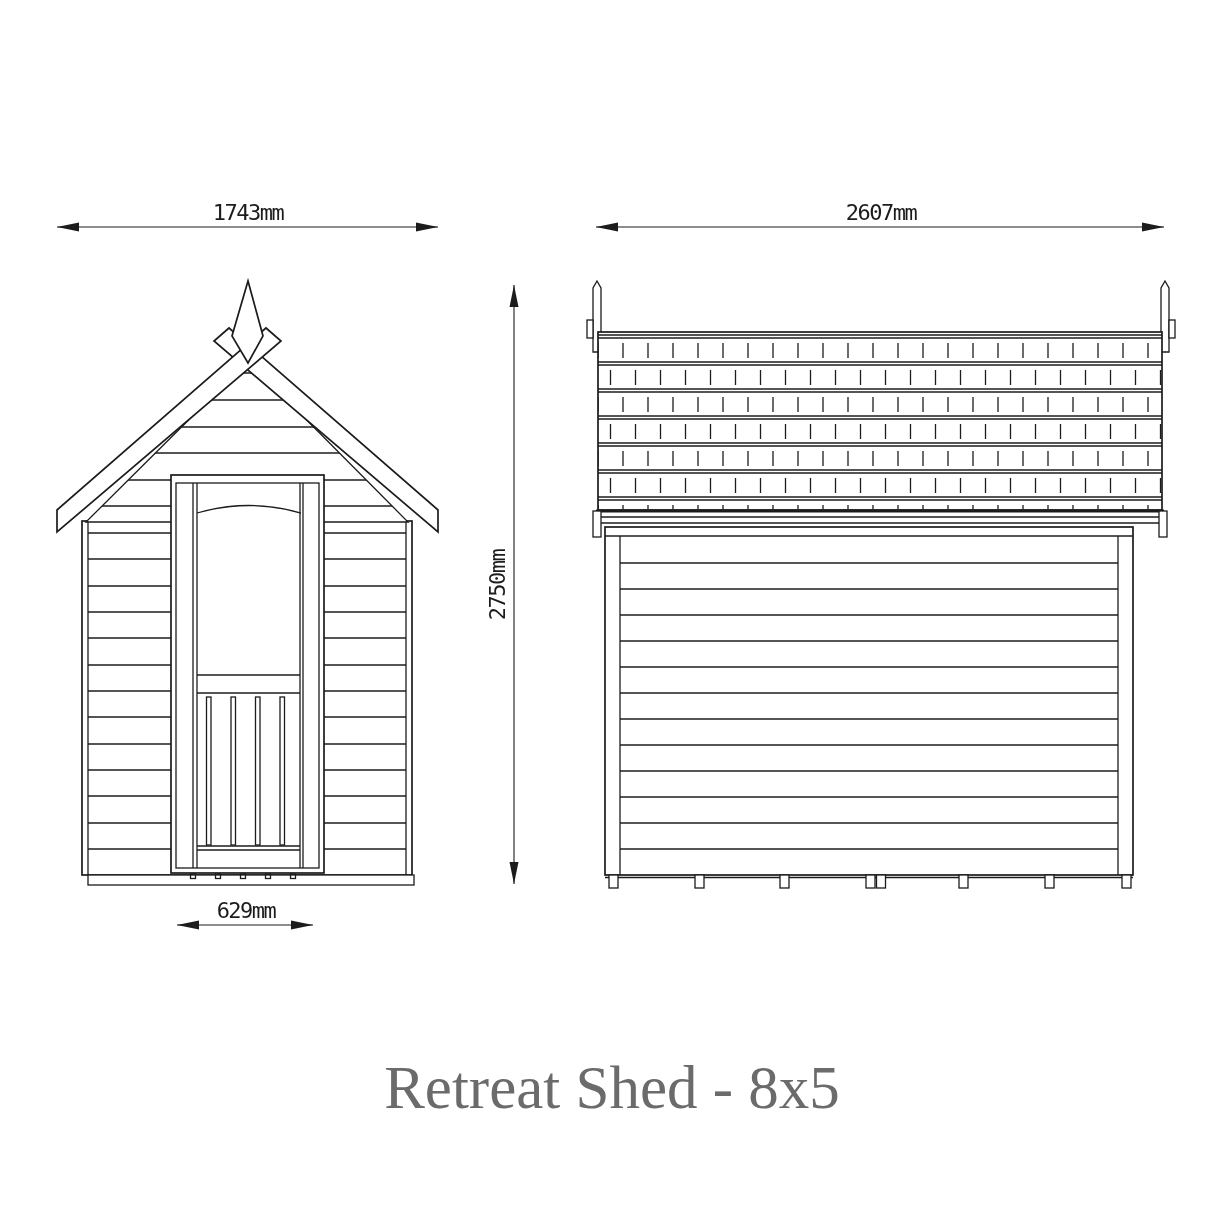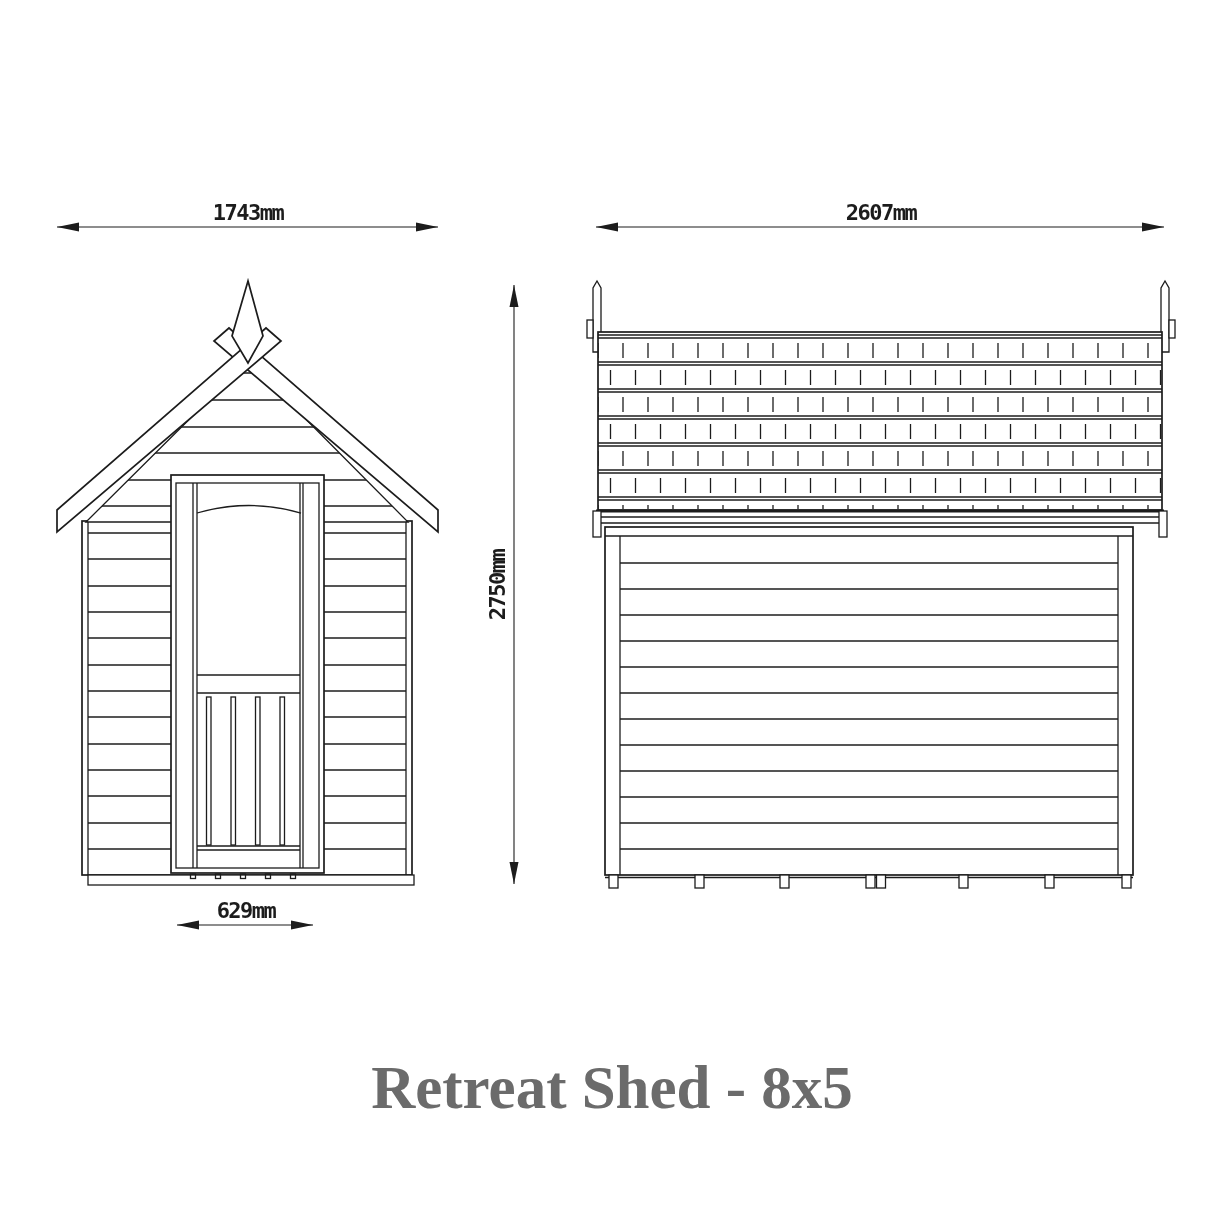--- a/index.html
+++ b/index.html
@@ -6,21 +6,20 @@
     --line:#1c1c1c;
     --title:#6b6b6b;
     --bg:#ffffff;
   }
   html,body{margin:0;padding:0;background:var(--bg);}
   .canvas{
     position:relative;
     width:1221px;height:1221px;
     background:var(--bg);
     overflow:hidden;
-    font-weight:bold;
   }
   svg{display:block}
   svg line, svg path, svg polyline{stroke:var(--line);fill:none;stroke-width:1.3px}
   svg rect, svg polygon{stroke:var(--line);fill:none;stroke-width:1.3px}
   .fw{fill:#ffffff}
   .thick{stroke-width:3.2px}
   .outline{stroke-width:1.7px}
   .solid{fill:var(--line);stroke:none}
   .dim-line{stroke-width:1.1px}
   .dim-text{

